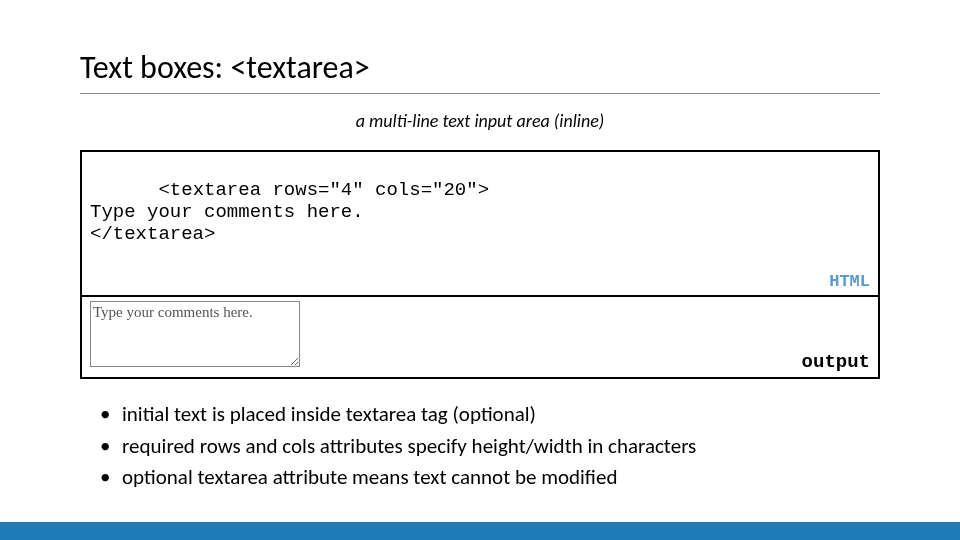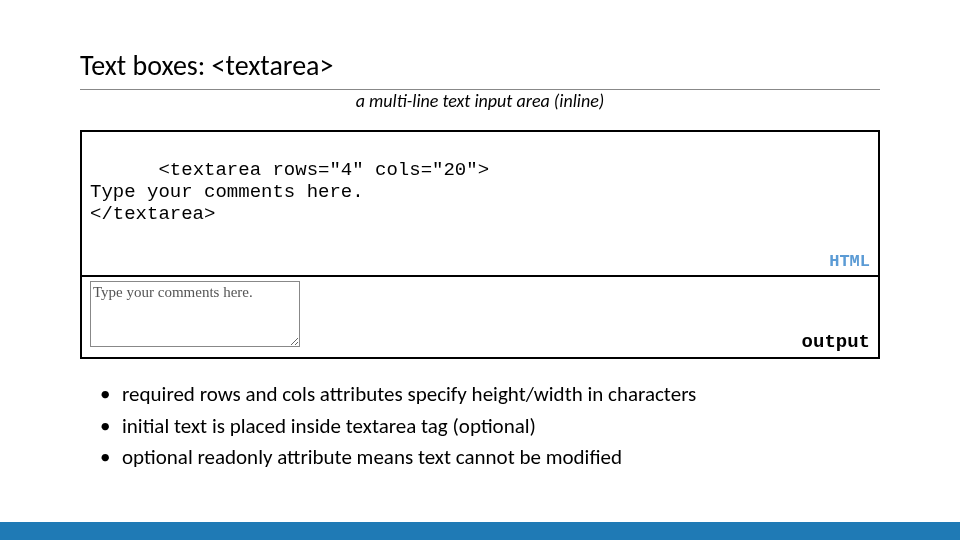--- a/index.html
+++ b/index.html
@@ -1,18 +1,18 @@
 <!DOCTYPE html>
 <html><head>
 <meta charset="utf-8">
 <style>
   * { box-sizing: border-box; margin: 0; padding: 0; }
   html, body { width: 960px; height: 540px; font-family: 'Segoe UI', Calibri, sans-serif; background: #fff; overflow: hidden; }
   .slide { width: 960px; height: 540px; position: relative; padding: 48px 80px 0 80px; }
-  .title { font-size: 28px; font-weight: 300; color: #000; border-bottom: 1px solid #888; padding-bottom: 6px; margin-bottom: 0; }
+  .title { font-size: 32px; font-weight: 300; color: #000; border-bottom: 1px solid #888; padding-bottom: 6px; margin-bottom: 16px; }
   .subtitle { text-align: center; font-style: italic; font-size: 18px; color: #000; margin-bottom: 18px; }
   .box { border: 2.5px solid #000; width: 100%; }
   .code-block { padding: 6px 8px; font-family: 'Courier New', monospace; font-size: 19px; line-height: 1.15; white-space: pre; position: relative; }
   .code-block .lbl { position: absolute; right: 8px; bottom: 4px; font-family: 'Courier New', monospace; font-weight: bold; color: #5b9bd5; font-size: 17px; }
   .output-block { border-top: 2.5px solid #000; padding: 4px 8px 6px 8px; position: relative; min-height: 80px; }
   .output-block textarea { font-family: 'Times New Roman', serif; font-size: 15px; color: #555; resize: both; border: 1px solid #888; padding: 2px; width: 210px; height: 66px; }
   .output-block .lbl { position: absolute; right: 8px; bottom: 4px; font-family: 'Courier New', monospace; font-weight: bold; color: #000000; font-size: 19px; }
   .bullets { margin-top: 20px; padding-left: 20px; }
   .bullets li { font-size: 21px; line-height: 1.5; list-style: none; position: relative; padding-left: 22px; }
   .bullets li::before { content: "•"; position: absolute; left: 0; }
@@ -32,19 +32,19 @@
 &lt;/textarea&gt;</span>
       <span class="lbl">HTML</span>
     </div>
     <div class="output-block">
       <textarea rows="4" cols="20" style="">Type your comments here.</textarea>
       <span class="lbl">output</span>
     </div>
   </div>
 
   <ul class="bullets">
+    <li>initial text is placed inside textarea tag (optional)</li>
     <li>required rows and cols attributes specify height/width in characters</li>
-    <li>initial text is placed inside textarea tag (optional)</li>
-    <li>optional readonly attribute means text cannot be modified</li>
+    <li>optional textarea attribute means text cannot be modified</li>
   </ul>
 
   <div class="footer"></div>
 </div>
 
 </body></html>

